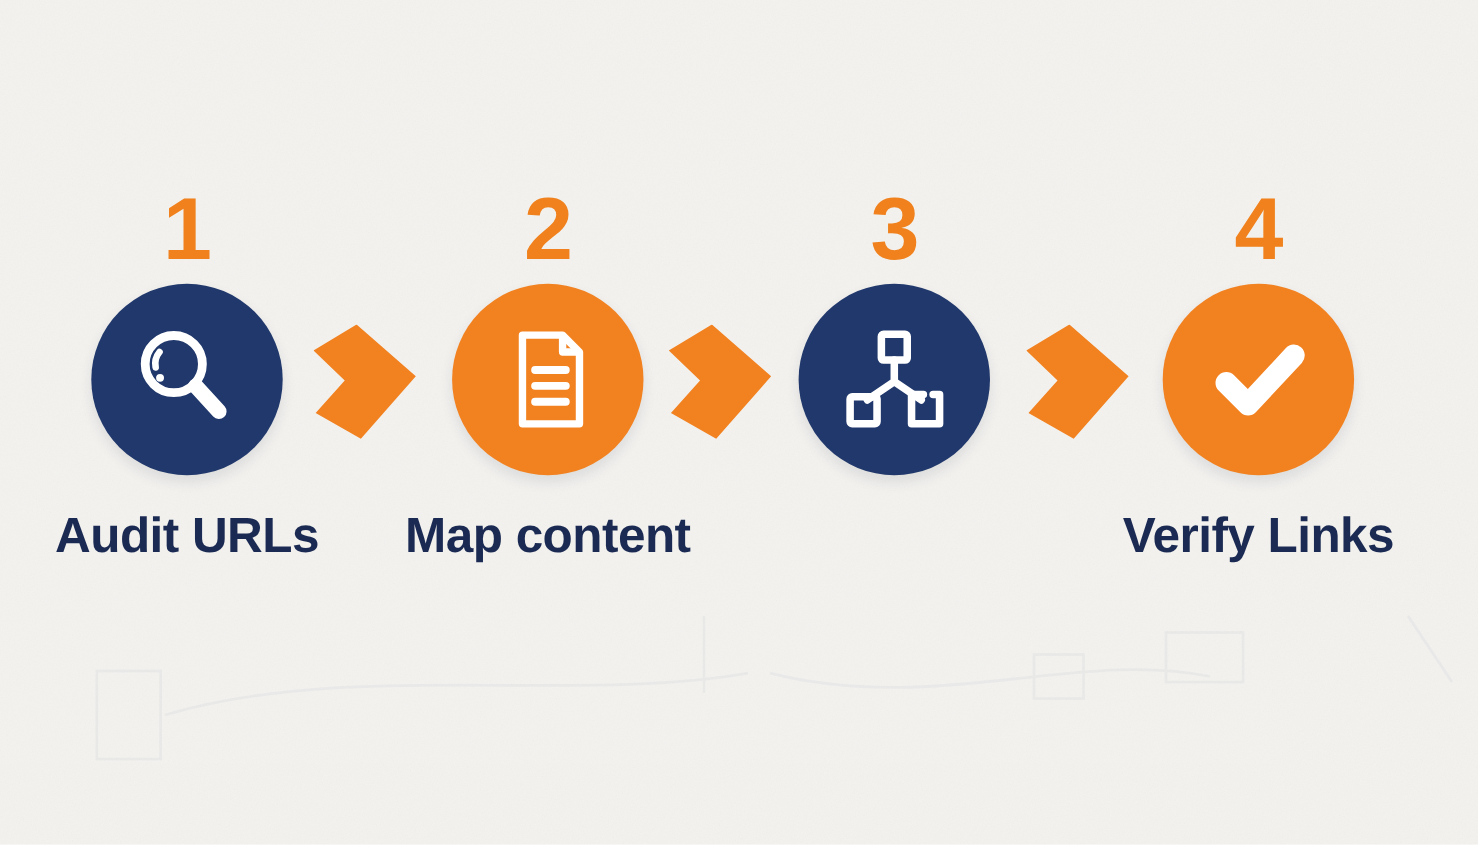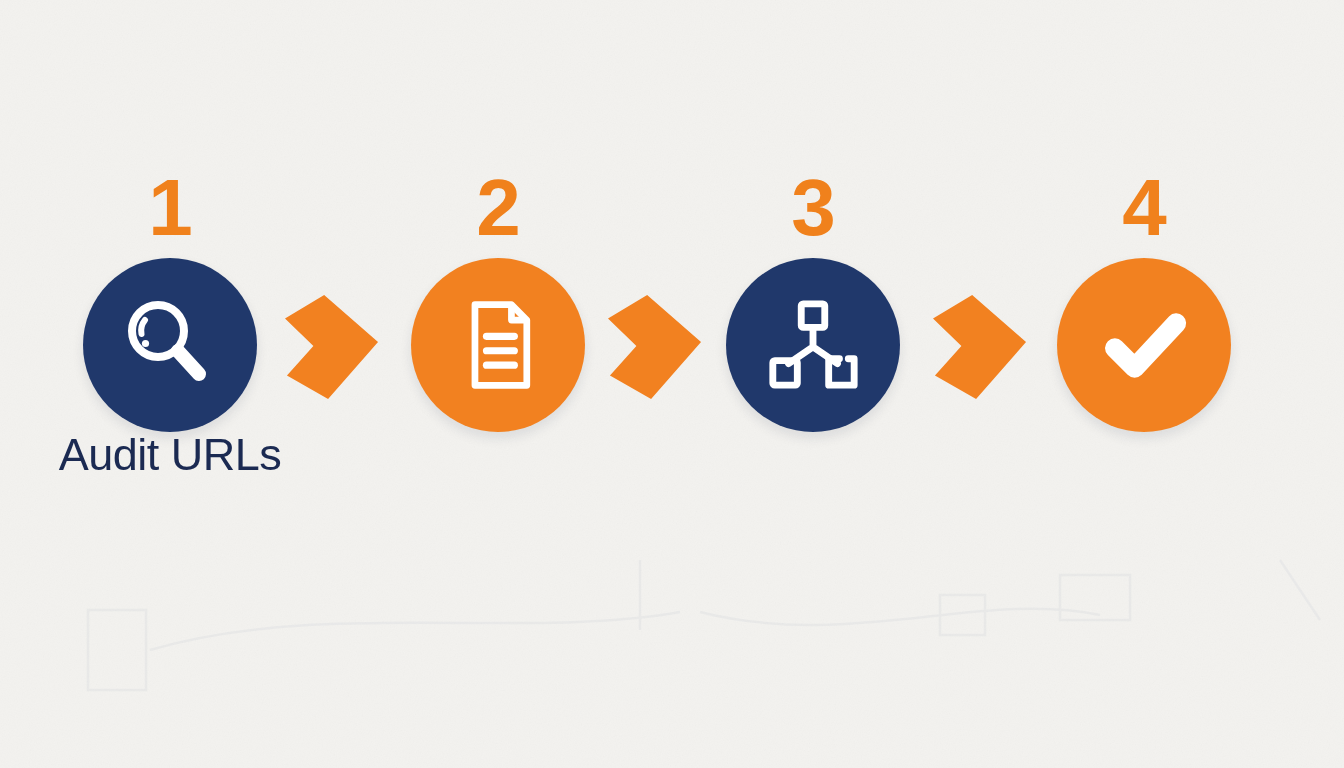--- a/index.html
+++ b/index.html
@@ -32,22 +32,23 @@
   }
   .step-circle {
     width:174px; height:174px;
     border-radius:50%;
     display:flex; align-items:center; justify-content:center;
     box-shadow:0 6px 12px rgba(25,35,70,0.10);
   }
   .circle-navy   { background:#20386b; }
   .circle-orange { background:#f28120; }
   .step-label {
+    margin-top:32px;
     font-size:45px;
-    font-weight:400;
+    font-weight:700;
     line-height:46px;
     color:#1b2a52;
     letter-spacing:-0.5px;
     white-space:nowrap;
   }
   .flow-arrow { position:absolute; top:295px; width:94px; height:104px; }
   .arrow-fill { fill:#f28120; }
   .icon-stroke { stroke:#ffffff; fill:none; }
 </style>
 </head>
@@ -96,20 +97,21 @@
     <div class="step-number">2</div>
     <div class="step-circle circle-orange">
       <svg width="96" height="100" viewBox="0 0 100 104">
         <path class="icon-stroke" d="M26 10 h38 l16 16 v68 h-54 z" stroke-width="7" stroke-linejoin="round"></path>
         <path class="icon-stroke" d="M64 10 v16 h16" stroke-width="7" stroke-linejoin="round"></path>
         <line class="icon-stroke" x1="38" y1="43" x2="67" y2="43" stroke-width="7.5" stroke-linecap="round"></line>
         <line class="icon-stroke" x1="38" y1="58" x2="67" y2="58" stroke-width="7.5" stroke-linecap="round"></line>
         <line class="icon-stroke" x1="38" y1="73" x2="67" y2="73" stroke-width="7.5" stroke-linecap="round"></line>
       </svg>
     </div>
+    <div class="step-label">Map content</div>
   </div>
 
   <svg class="flow-arrow" style="left:608px" viewBox="0 0 96 106">
     <polygon class="arrow-fill" points="40,0 95,48 44,106 2,82 29,52 0,24"></polygon>
   </svg>
 
   <div class="step" style="left:673px">
     <div class="step-number">3</div>
     <div class="step-circle circle-navy">
       <svg width="98" height="98" viewBox="0 0 100 100">
@@ -125,15 +127,16 @@
     <polygon class="arrow-fill" points="40,0 95,48 44,106 2,82 29,52 0,24"></polygon>
   </svg>
 
   <div class="step" style="left:1004px">
     <div class="step-number">4</div>
     <div class="step-circle circle-orange">
       <svg width="104" height="104" viewBox="0 0 100 100">
         <polyline class="icon-stroke" points="22,53 41,72 81,29" stroke-width="19" stroke-linecap="round" stroke-linejoin="round"></polyline>
       </svg>
     </div>
+    <div class="step-label">Verify Links</div>
   </div>
 
 </div>
 
 </body></html>

